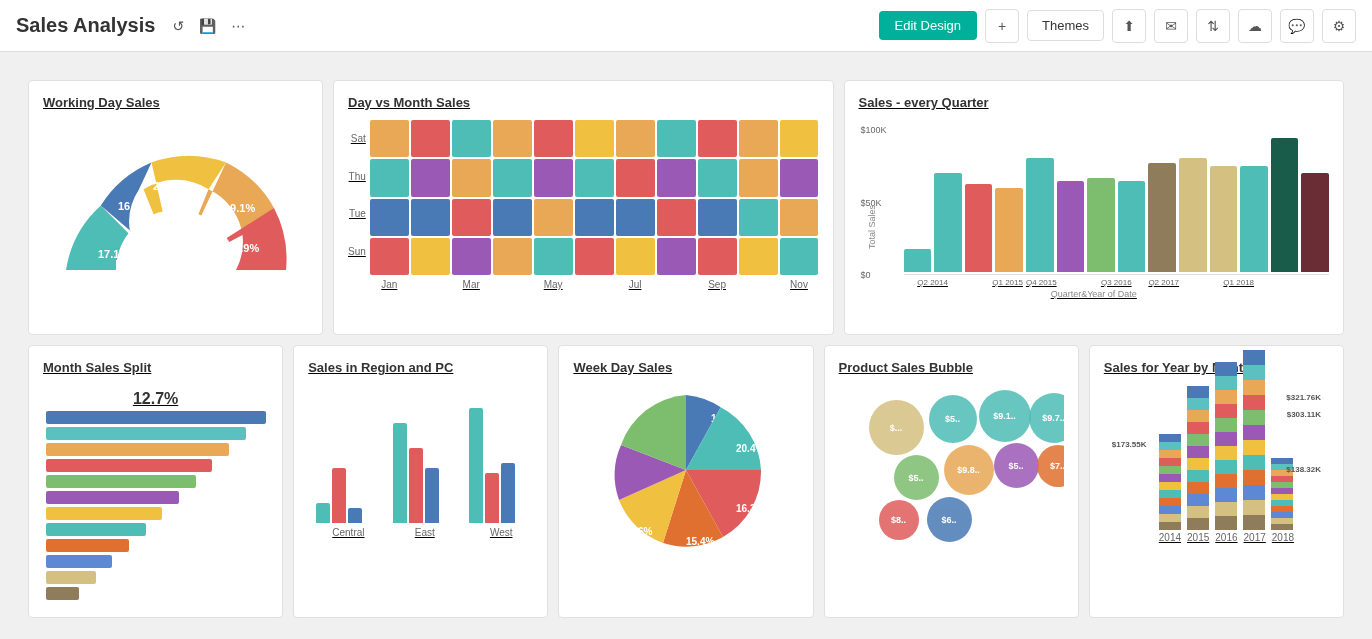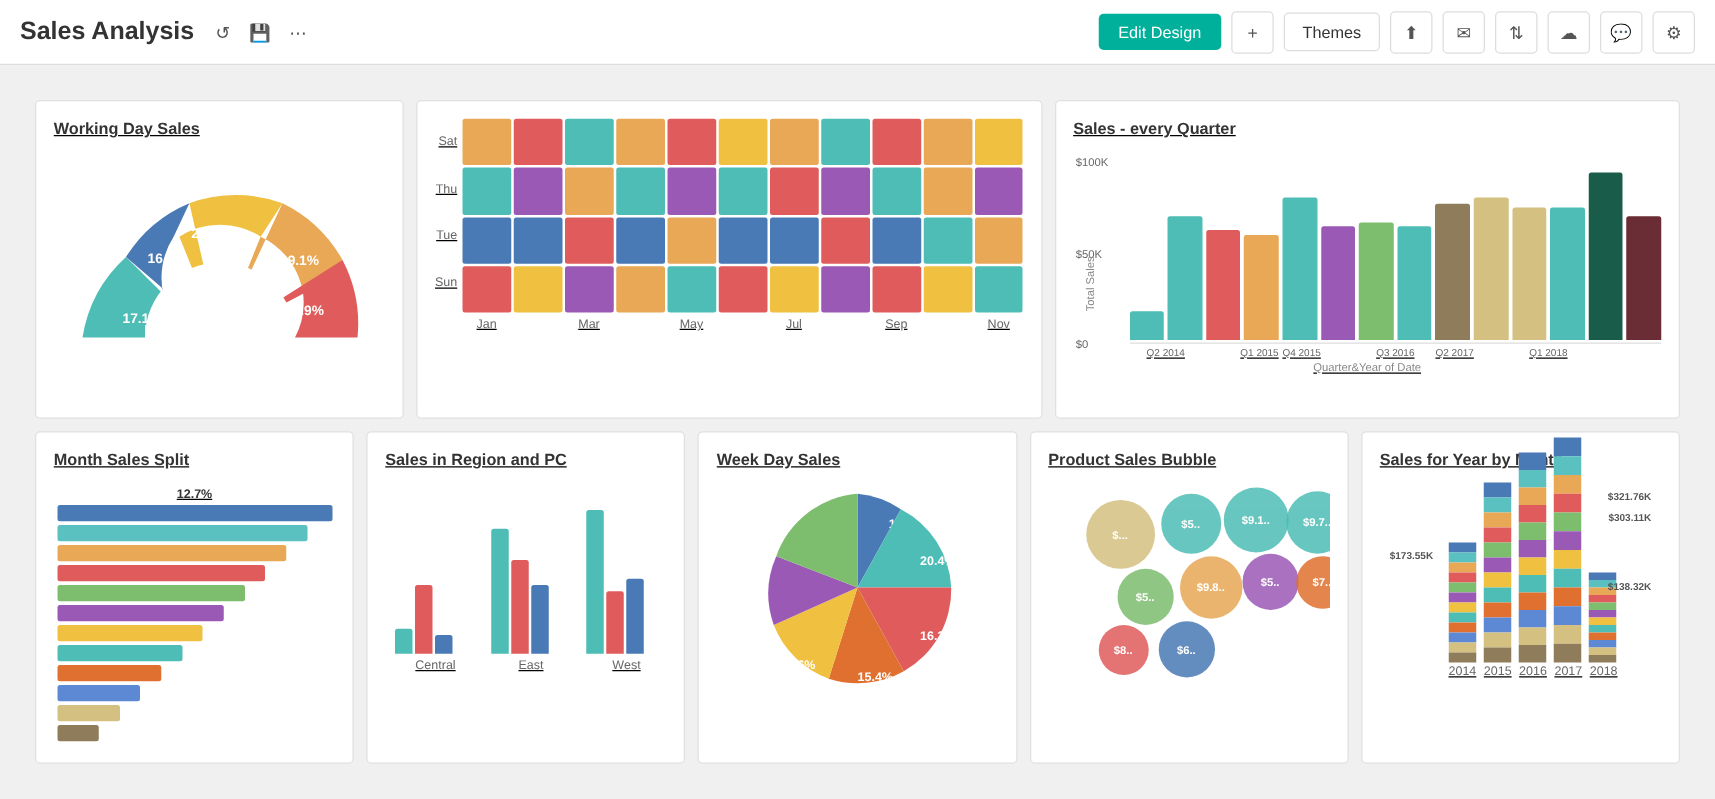--- a/index.html
+++ b/index.html
@@ -331,20 +331,21 @@
         <path d="M 120 130 L 218.0 68.0 A 110 110 0 0 1 230 130 L 180 130 A 60 60 0 0 0 186.5 95.0 Z" fill="#e05c5c"></path>
         <text x="172" y="112" font-size="11" font-weight="bold" fill="white">26.9%</text>
 
         <path d="M 60 130 A 60 60 0 0 1 180 130 Z" fill="white"></path>
         <rect x="60" y="120" width="120" height="12" fill="white"></rect>
       </svg>
     </div>
   </div>
 
   <div class="card card-day-month">
+    <div class="card-title">Day vs Month Sales</div>
     <div class="heatmap-container">
       <div class="heatmap-y-labels">
         <span>Sat</span>
         <span>Thu</span>
         <span>Tue</span>
         <span>Sun</span>
       </div>
       <div class="heatmap-main">
         <div class="heatmap-grid">
 
@@ -457,21 +458,21 @@
       </div>
       <div style="text-align:center;font-size:9px;color:#888;margin-top:2px;">Quarter&amp;Year of Date</div>
     </div>
   </div>
 
   <div class="row2">
 
     <div class="card">
       <div class="card-title">Month Sales Split</div>
       <div class="funnel-container">
-        <div style="font-size:10px;font-weight:bold;color:#333;margin-bottom:3px;">12.7%</div>
+        <div style="font-size:16px;font-weight:bold;color:#333;margin-bottom:3px;">12.7%</div>
         <div>
           <div class="funnel-bar" style="width:220px;background:#4a7ab5;"></div>
           <div class="funnel-bar" style="width:200px;background:#5bc0c0;"></div>
           <div class="funnel-bar" style="width:183px;background:#e8a855;"></div>
           <div class="funnel-bar" style="width:166px;background:#e05c5c;"></div>
           <div class="funnel-bar" style="width:150px;background:#7dbd6e;"></div>
           <div class="funnel-bar" style="width:133px;background:#9b59b6;"></div>
           <div class="funnel-bar" style="width:116px;background:#f0c040;"></div>
           <div class="funnel-bar" style="width:100px;background:#4dbdb5;"></div>
           <div class="funnel-bar" style="width:83px;background:#e07030;"></div>

